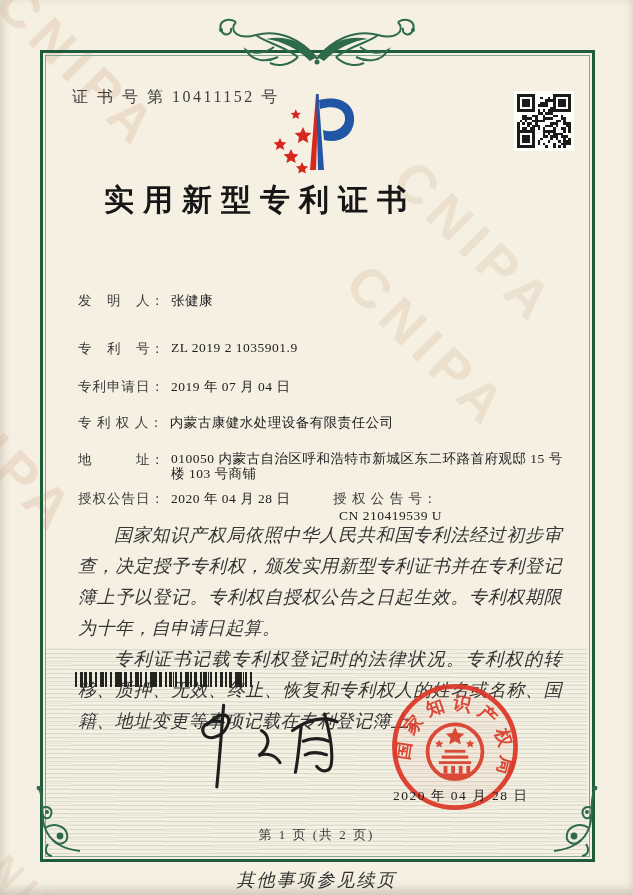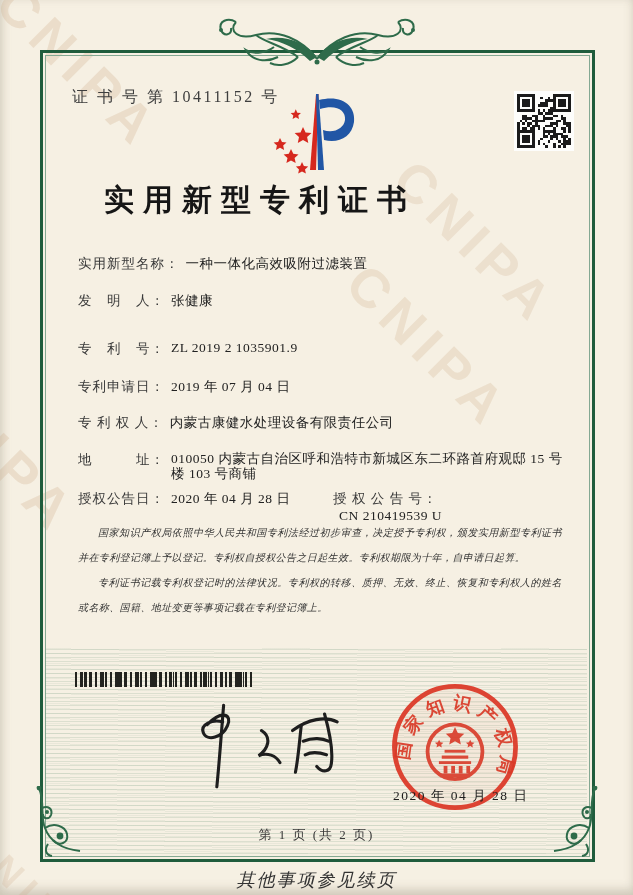--- a/index.html
+++ b/index.html
@@ -45,21 +45,21 @@
   .field-row{
     position:absolute; left:78px; font-size:13.5px; color:#333;
     display:flex; align-items:flex-start; white-space:nowrap;
   }
   .f-label{ letter-spacing:1px; color:#3a3a3a; }
   .f-value{ margin-left:6px; letter-spacing:.5px; color:#222; }
   .f-value.wrap{ white-space:normal; max-width:402px; line-height:15px; }
   .field-row.double .cell2{ position:absolute; left:255px; top:0; display:flex;flex-direction:column; }
   .paras{
     position:absolute; left:78px; top:520px; width:484px;
-    font-size:10px; line-height:25px; color:#343434;
+    font-size:18px; line-height:31px; color:#343434;
     font-style:italic; letter-spacing:.4px; text-align:justify;
   }
   .paras p{ margin:0; text-indent:2em; }
   .barcode{
     position:absolute; left:75px; top:672px; width:178px; height:15px;
     background:
       repeating-linear-gradient(90deg,#23231f 0 2px,rgba(0,0,0,0) 2px 5px),
       repeating-linear-gradient(90deg,#23231f 0 1px,rgba(0,0,0,0) 1px 7px),
       repeating-linear-gradient(90deg,rgba(0,0,0,0) 0 9px,#23231f 9px 12px,rgba(0,0,0,0) 12px 17px);
   }
@@ -387,24 +387,20 @@
       <rect x="5" y="20" width="1" height="1" fill="#1b1b1b" shape-rendering="crispEdges"></rect>
       <rect x="6" y="20" width="1" height="1" fill="#1b1b1b" shape-rendering="crispEdges"></rect>
       <rect x="11" y="20" width="1" height="1" fill="#1b1b1b" shape-rendering="crispEdges"></rect>
       <rect x="14" y="20" width="1" height="1" fill="#1b1b1b" shape-rendering="crispEdges"></rect>
       <rect x="16" y="20" width="1" height="1" fill="#1b1b1b" shape-rendering="crispEdges"></rect>
       <rect x="18" y="20" width="1" height="1" fill="#1b1b1b" shape-rendering="crispEdges"></rect>
     </svg>
 
   <div class="title">实用新型专利证书</div>
 
-  <div class="field-row" style="top:255px">
-    <span class="f-label">实用新型名称：</span>
-    <span class="f-value">一种一体化高效吸附过滤装置</span>
-  </div>
   <div class="field-row" style="top:292px">
     <span class="f-label">发　明　人：</span>
     <span class="f-value">张健康</span>
   </div>
   <div class="field-row" style="top:340px">
     <span class="f-label">专　利　号：</span>
     <span class="f-value">ZL 2019 2 1035901.9</span>
   </div>
   <div class="field-row" style="top:378px">
     <span class="f-label">专利申请日：</span>

